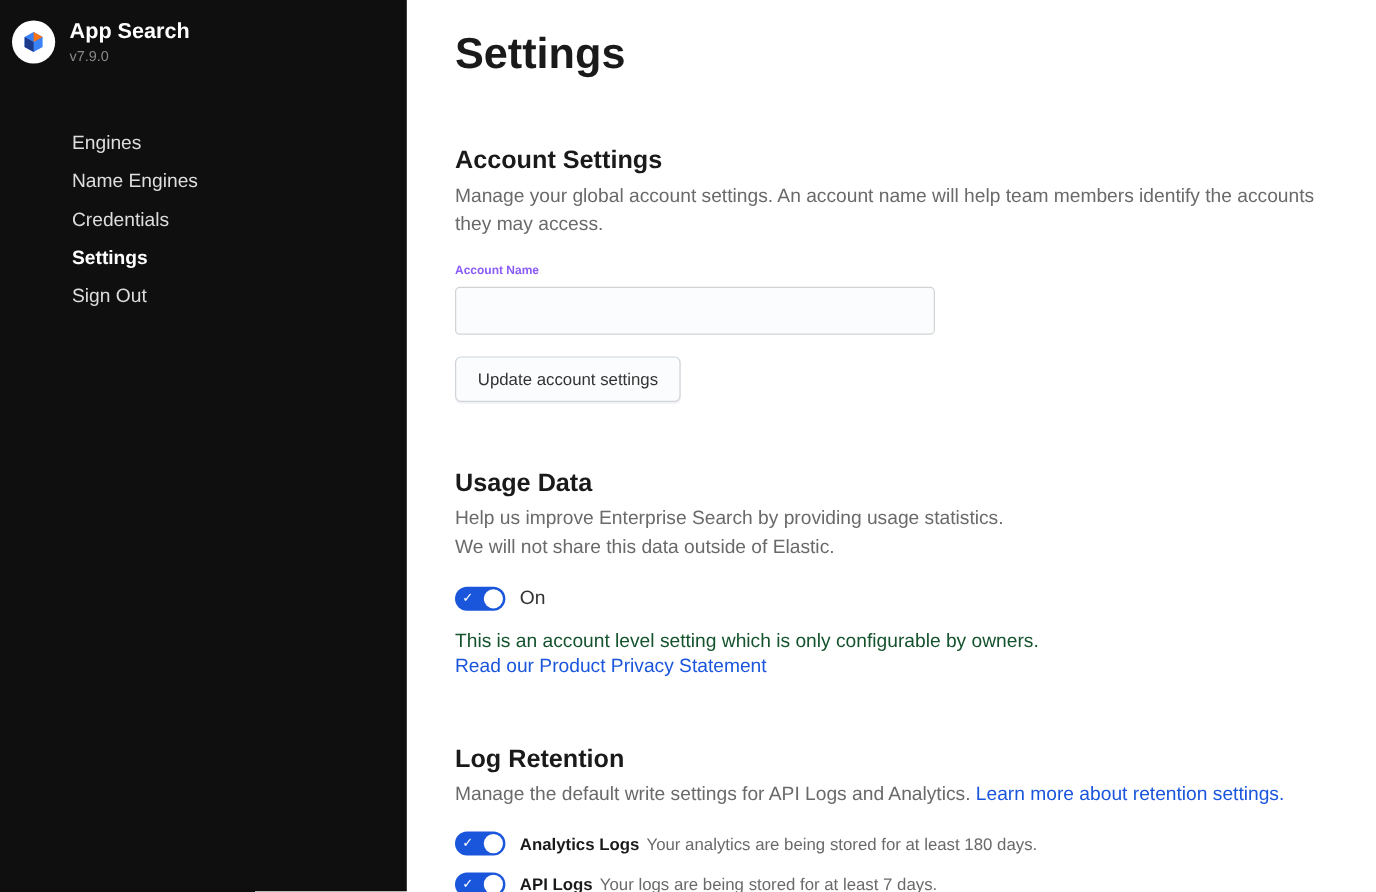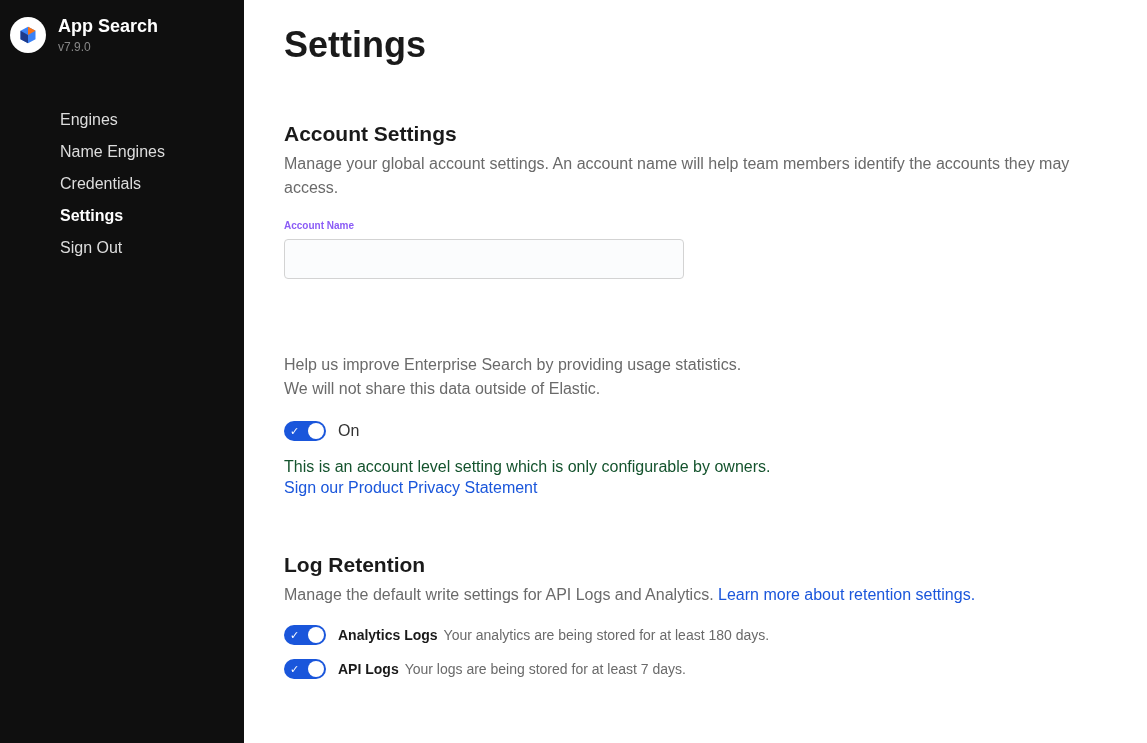--- a/index.html
+++ b/index.html
@@ -10,21 +10,21 @@
     body {
       font-family: -apple-system, BlinkMacSystemFont, "Segoe UI", Helvetica, Arial, sans-serif;
       display: flex;
       height: 743px;
       width: 1147px;
       overflow: hidden;
     }
     
     
     .sidebar {
-      width: 244px;
+      width: 339px;
       background: #0f0f0f;
       color: #fff;
       flex-shrink: 0;
       padding-top: 10px;
     }
     .sidebar-header {
       display: flex;
       align-items: center;
       padding: 6px 16px 16px 10px;
     }
@@ -215,36 +215,38 @@
 
 <div class="main">
   <h1 class="page-title">Settings</h1>
 
   <div class="section">
     <h2 class="section-title">Account Settings</h2>
     <p class="section-desc">Manage your global account settings. An account name will help team members identify the accounts they may access.</p>
     <label class="field-label">Account Name</label>
     <input type="text" class="text-input" value="" style="">
     <br>
+    <button class="btn">Update account settings</button>
   </div>
 
   <div class="section">
+    <h2 class="section-title">Usage Data</h2>
     <p class="section-desc">
       <span>Help us improve Enterprise Search by providing usage statistics.</span><br>
       <span>We will not share this data outside of Elastic.</span>
     </p>
     <div class="toggle-row">
       <div class="toggle">
         <span class="check">✓</span>
         <span class="knob"></span>
       </div>
       <span class="toggle-label">On</span>
     </div>
     <p class="note">This is an account level setting which is only configurable by owners.</p>
-    <a class="link">Sign our Product Privacy Statement</a>
+    <a class="link">Read our Product Privacy Statement</a>
   </div>
 
   <div class="section" style="margin-bottom:0;">
     <h2 class="section-title">Log Retention</h2>
     <p class="inline-desc">
       <span>Manage the default write settings for API Logs and Analytics. </span><a class="link">Learn more about retention settings.</a>
     </p>
 
     <div class="toggle-row">
       <div class="toggle">

